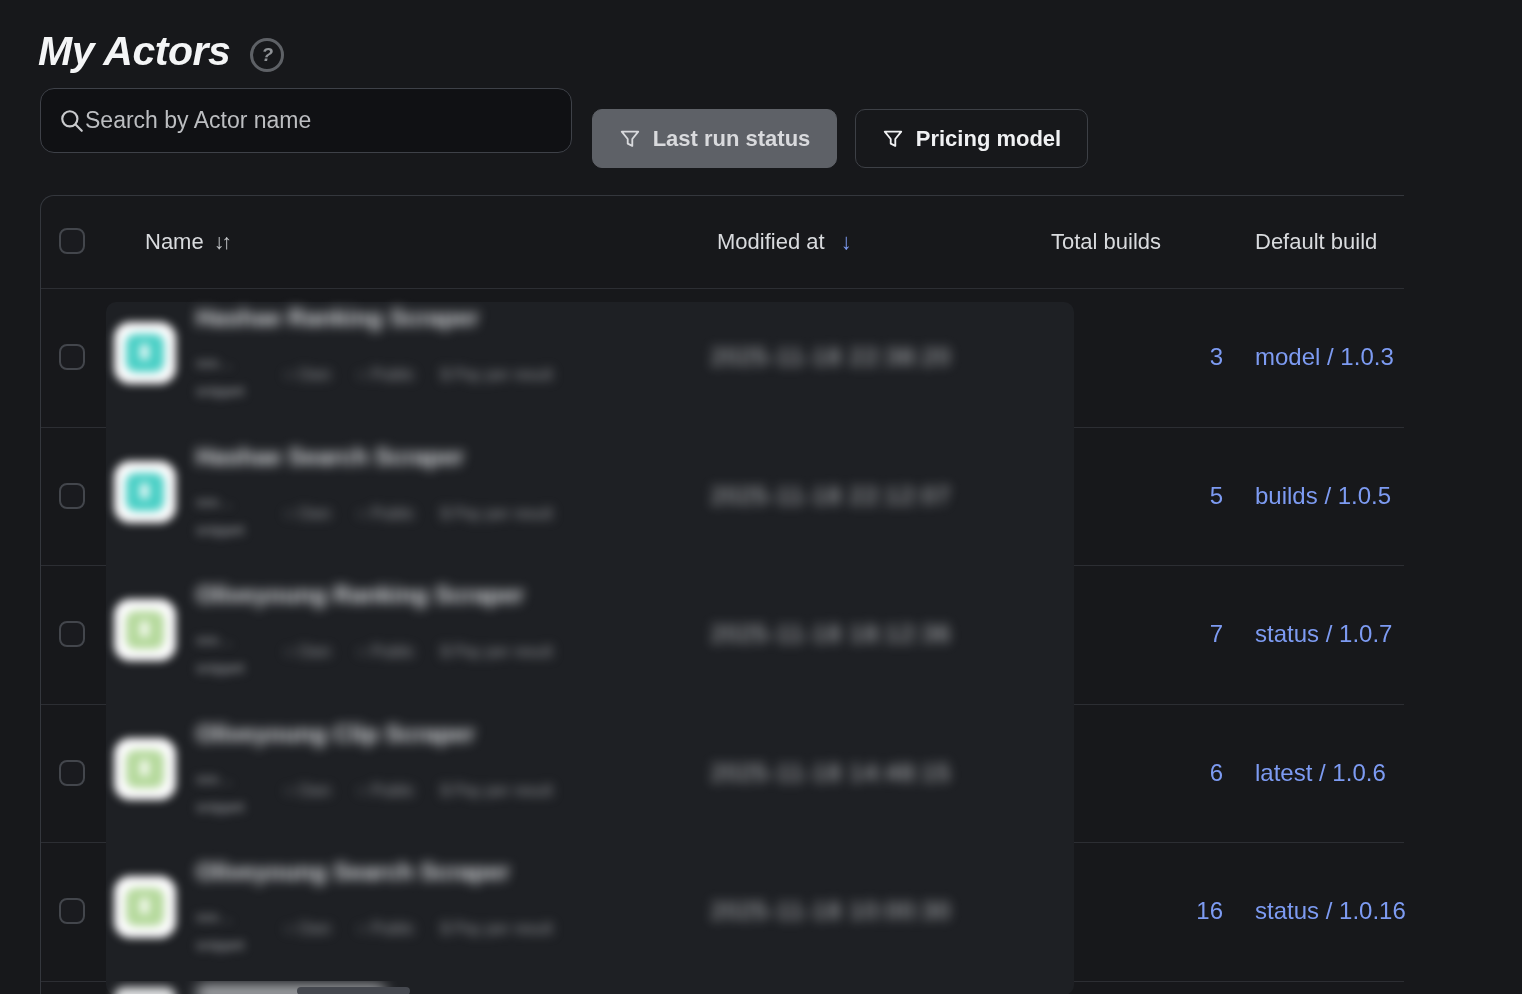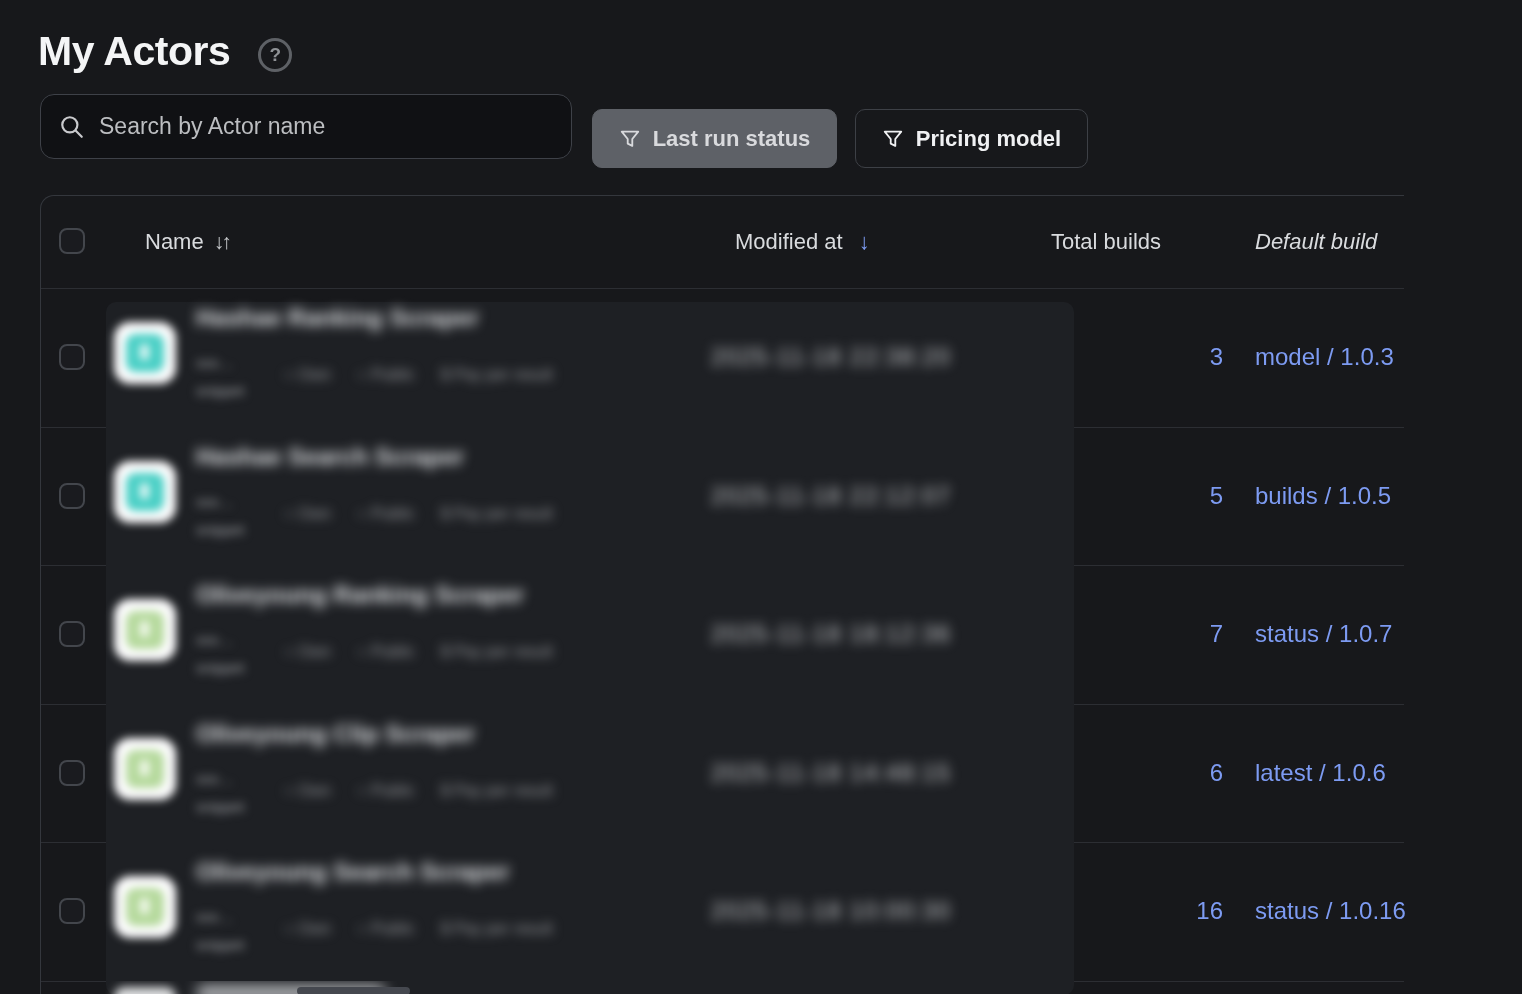--- a/index.html
+++ b/index.html
@@ -5,34 +5,34 @@
   * { margin:0; padding:0; box-sizing:border-box; }
   html,body { background:#0e0f11; }
   body { font-family:"Liberation Sans", sans-serif; }
 
   .page {
     position:relative; width:1522px; height:994px;
     background:#17181b; overflow:hidden; color:#e8e9eb;
   }
 
   
-  .page-header { position:absolute; left:38px; top:28px; display:flex; align-items:center; gap:28px; }
+  .page-header { position:absolute; left:38px; top:28px; display:flex; align-items:center; gap:20px;font-style:italic; }
   .page-title { font-size:41px; font-weight:800; letter-spacing:-0.5px; color:#f4f5f6; }
   .help-badge {
     width:34px; height:34px; border-radius:50%;
     border:3px solid #5e6166; color:#8f9296;
     display:flex; align-items:center; justify-content:center;
     font-size:19px; font-weight:700; cursor:pointer; margin-top:6px;
   }
 
   
   .search-box {
-    position:absolute; left:40px; top:94px; width:532px; height:65px;
+    position:absolute; left:40px; top:88px; width:532px; height:65px;
     background:#101114; border:1px solid #3e4148; border-radius:14px;
-    display:flex; align-items:center; padding:0 18px; gap:14px;
+    display:flex; align-items:center; padding:0 18px; 
   }
   .search-box svg { flex:0 0 auto; }
   .search-box input {
     flex:1; background:transparent; border:none; outline:none;
     font-family:"Liberation Sans", sans-serif;
     font-size:23px; color:#e8e9ea;
   }
   .search-box input::placeholder { color:#bcbec1; opacity:1; }
 
   .filter-btn {
@@ -113,23 +113,23 @@
     position:absolute; left:1010px; width:172px; top:50%; transform:translateY(-50%);
     text-align:right; font-size:24px; color:#7d9bf2;
   }
   .defbuild {
     position:absolute; left:1214px; top:50%; transform:translateY(-50%);
     font-size:24px; color:#7d9bf2; white-space:nowrap;
   }
 
   
   .th-name { left:104px; }
-  .th-modified { left:694px; }
+  .th-modified { left:676px; }
   .th-builds { left:1010px; width:172px; text-align:left; }
-  .th-default { left:1214px;font-style:italic; }
+  .th-default { left:1214px; }
 
   
   .partial-row { position:absolute; left:0; right:0; top:784.5px; height:14.5px; overflow:hidden; z-index:2; }
   .partial-icon {
     position:absolute; left:73px; top:6px; width:62px; height:20px;
     border-radius:10px; background:#f2f3f4; filter:blur(5px); opacity:0.9;
   }
   .partial-name {
     position:absolute; left:155px; top:4px; width:190px; height:16px;
     border-radius:8px; background:#c9cbce; filter:blur(7px); opacity:0.85;

